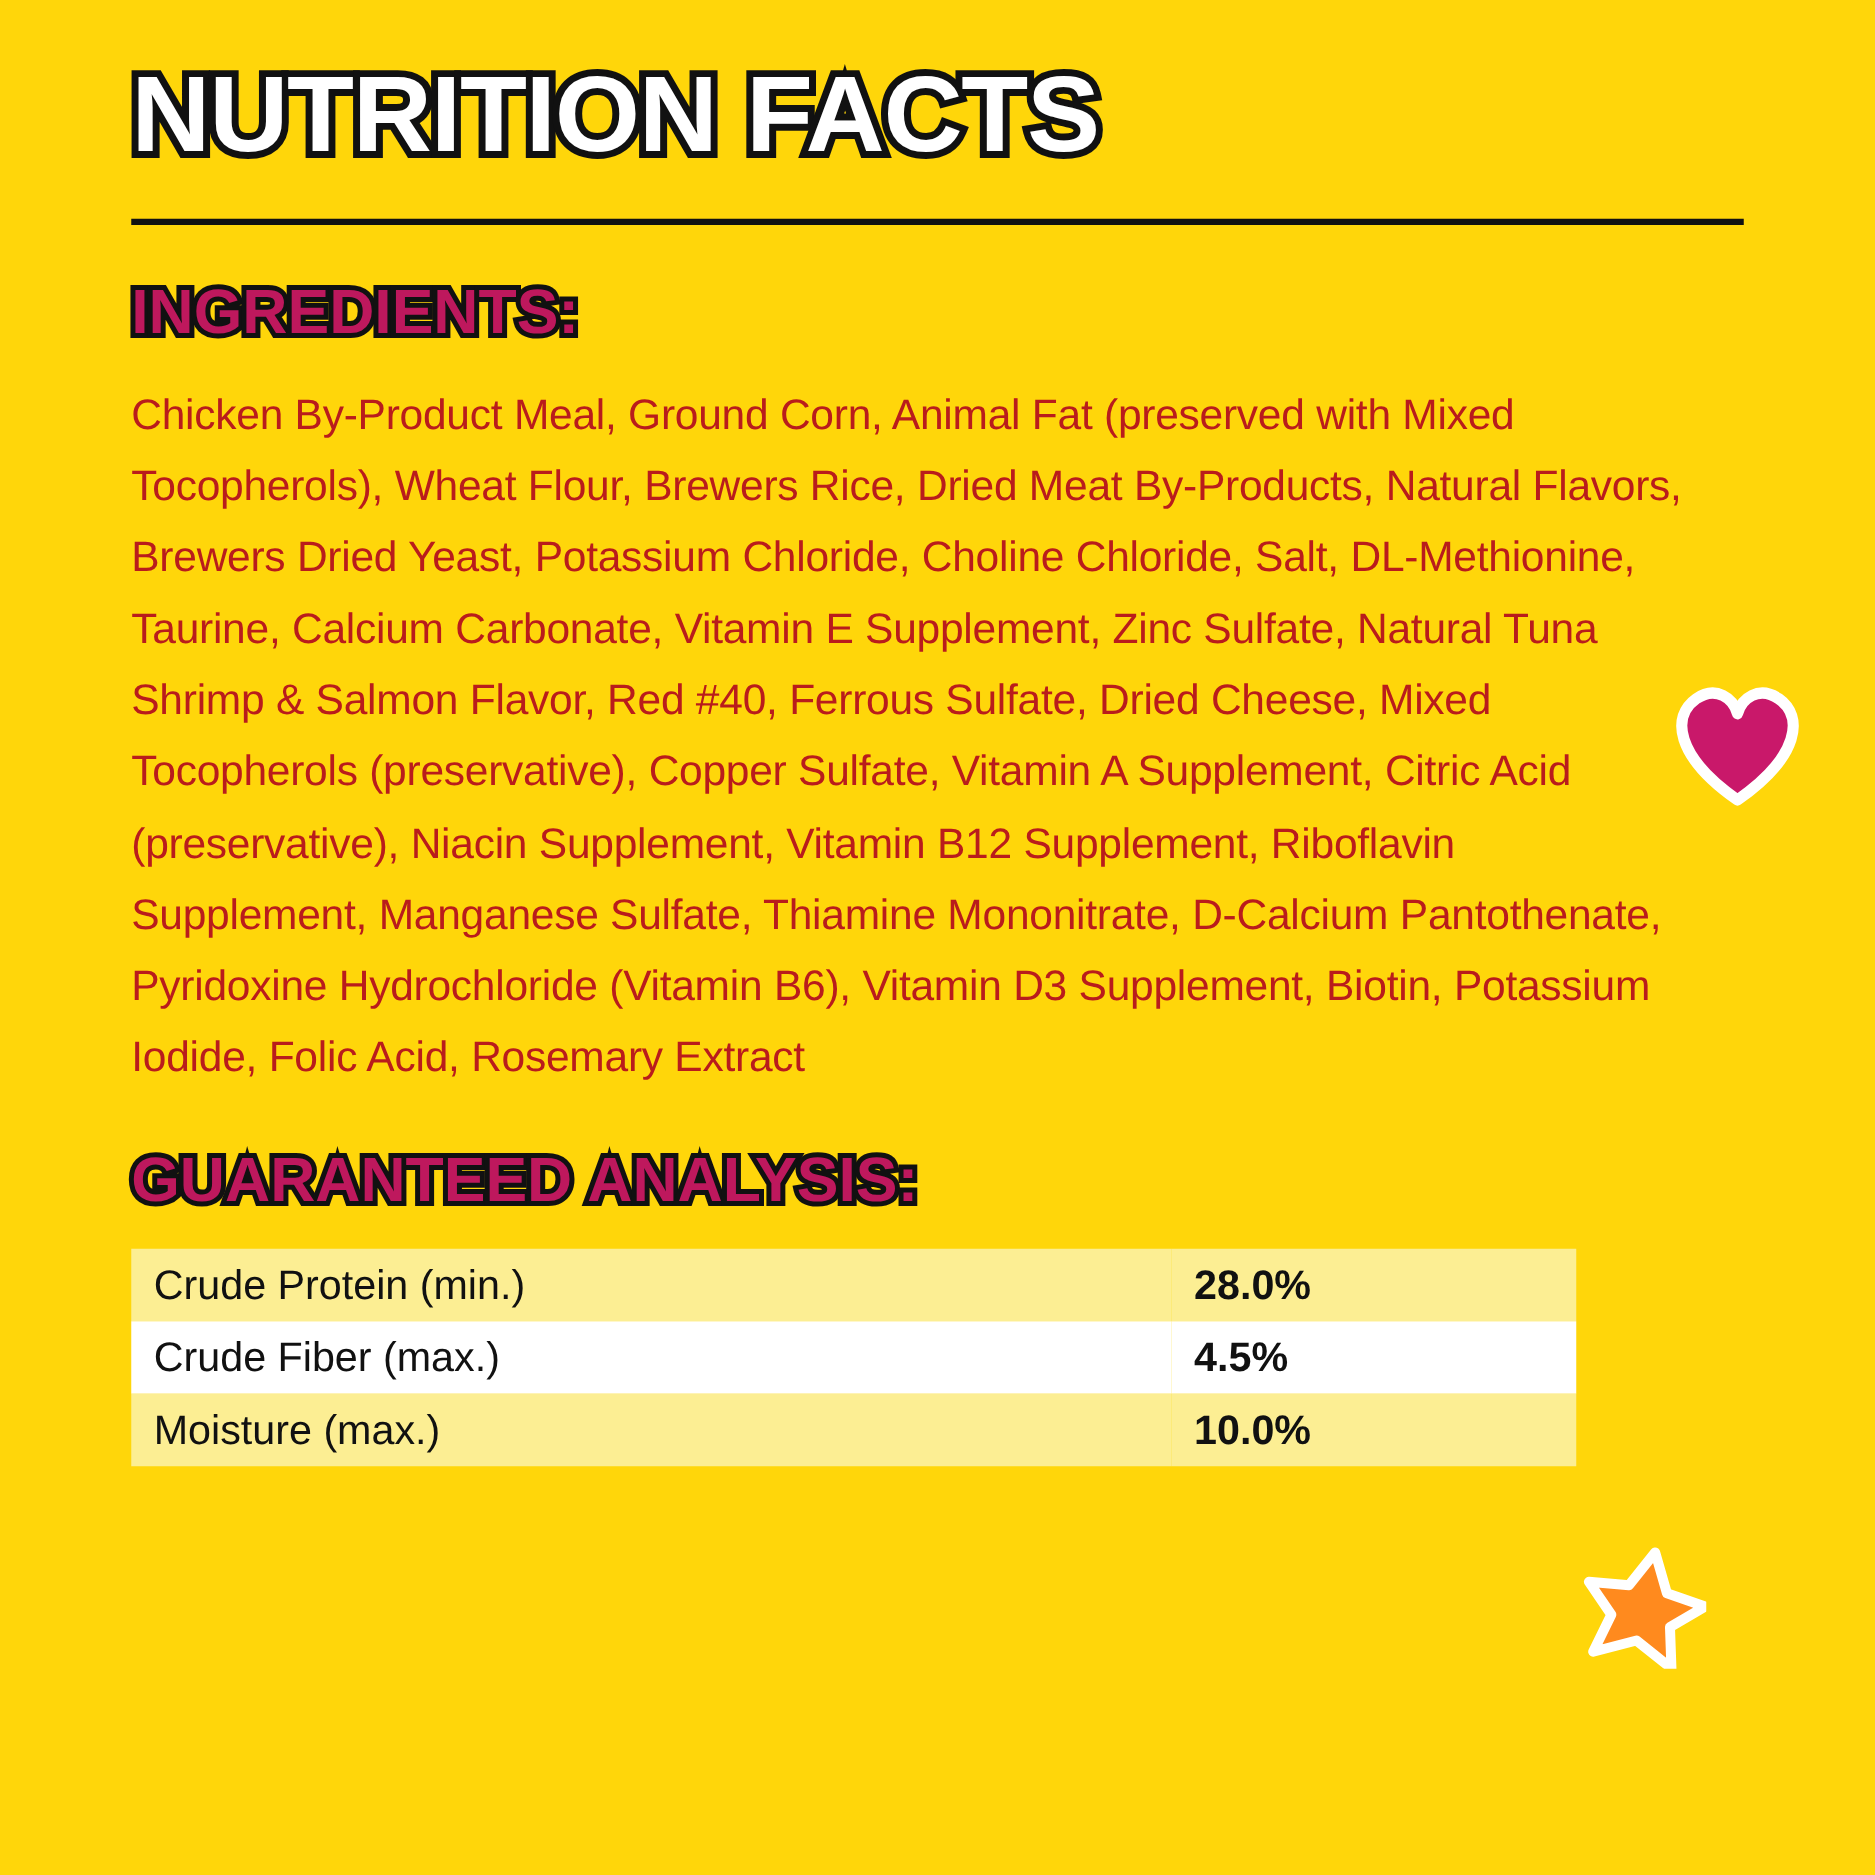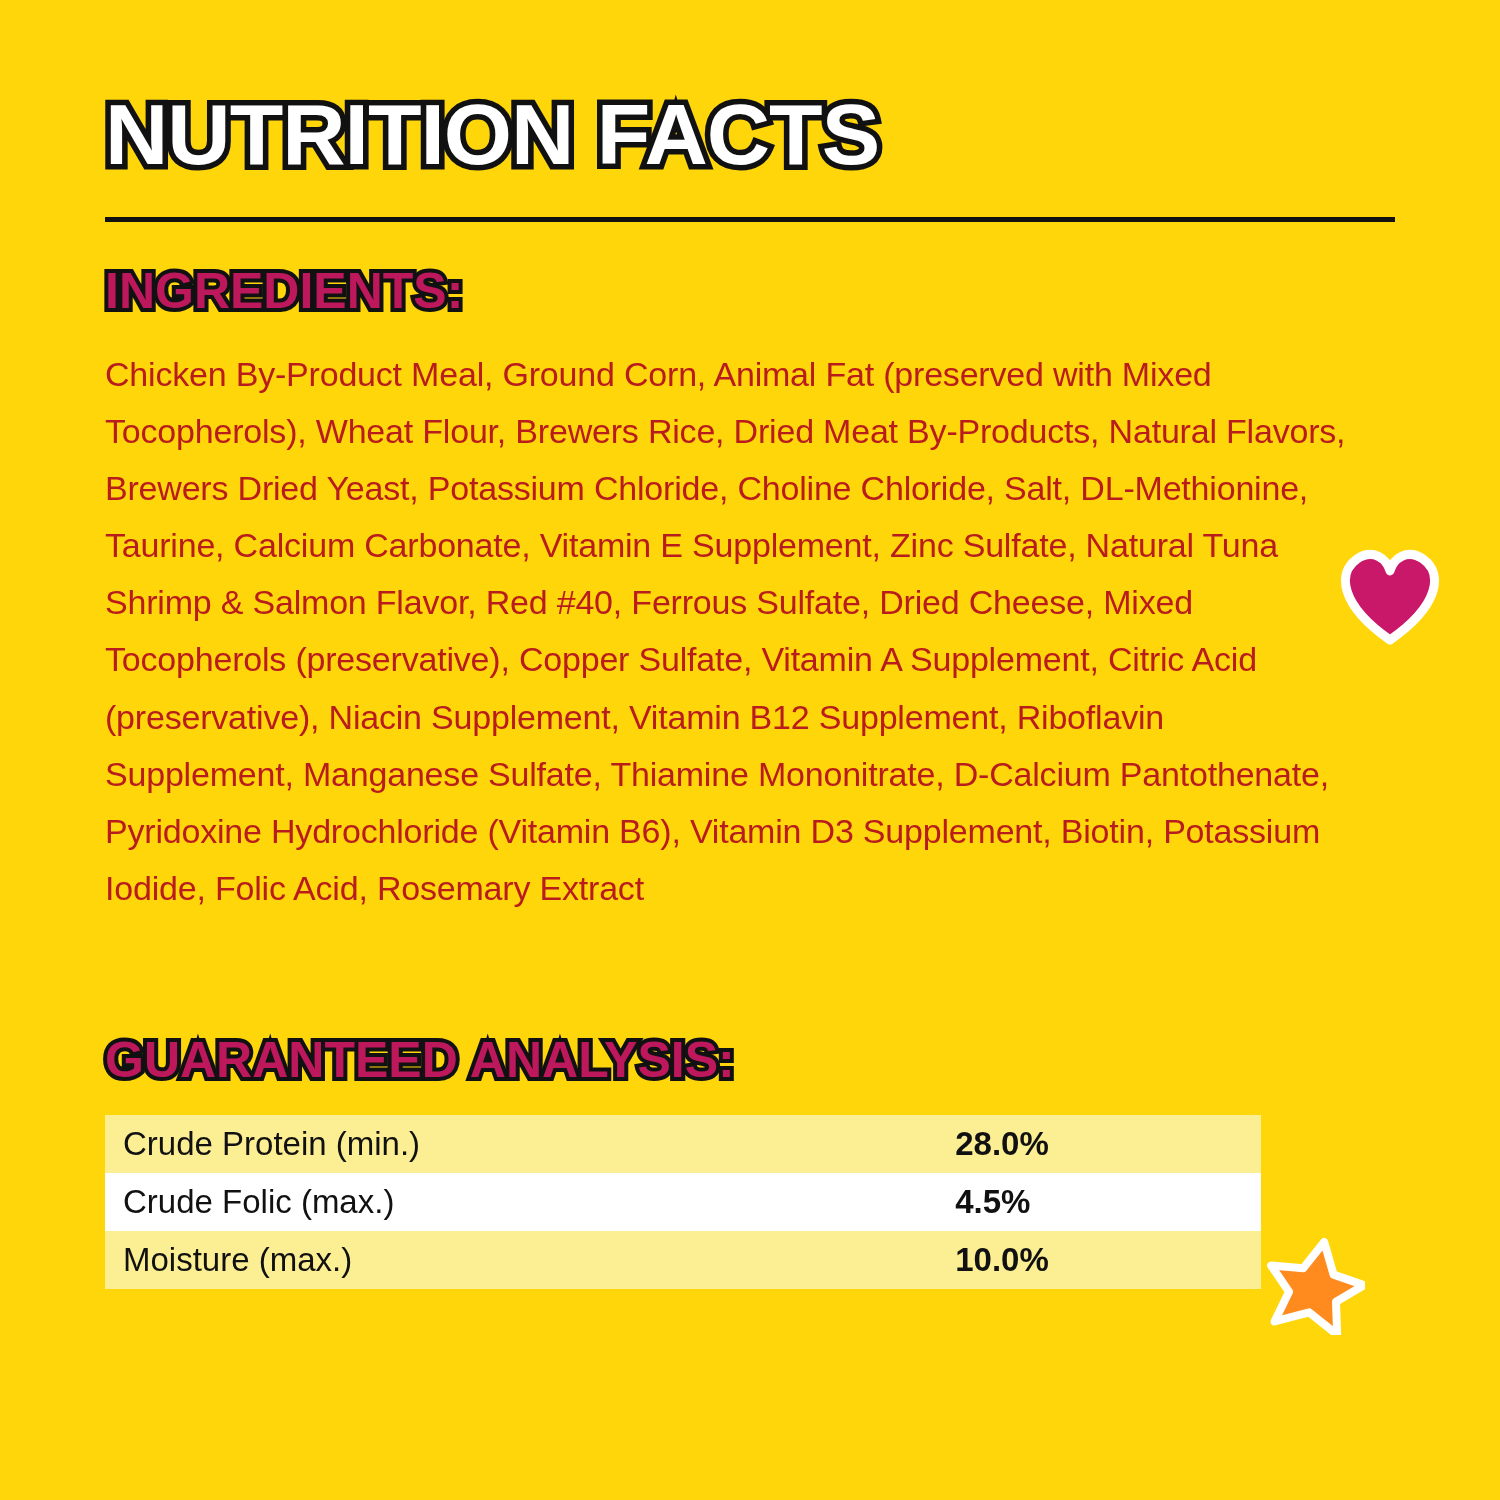--- a/index.html
+++ b/index.html
@@ -13,21 +13,21 @@
     font-family: "Liberation Sans", sans-serif;
     overflow: hidden;
     position: relative;
   }
 
   .page {
     position: relative;
     width: 1500px;
     height: 1500px;
     box-sizing: border-box;
-    padding: 88px 105px 0 105px;
+    padding: 46px 105px 0 105px;
   }
 
   
   .title {
     font-size: 86px;
     font-weight: 800;
     letter-spacing: -1px;
     color: #ffffff;
     -webkit-text-stroke: 11px #111111;
     paint-order: stroke fill;
@@ -64,21 +64,21 @@
     font-size: 34px;
     line-height: 1.68;
     color: #b91c1c;
     letter-spacing: -0.2px;
     max-width: 1245px;
     margin: 0;
   }
 
   
   .ga-block {
-    margin-top: 114px;
+    margin-top: 40px;
   }
 
   .ga-table {
     width: 1156px;
     border-collapse: collapse;
     margin-top: 6px;
   }
 
   .ga-table tr {
     height: 58px;
@@ -140,21 +140,21 @@
   <div class="ga-block">
     <h2 class="section-heading">GUARANTEED ANALYSIS:</h2>
 
     <table class="ga-table">
       <tbody>
         <tr>
           <td class="label">Crude Protein (min.)</td>
           <td class="value">28.0%</td>
         </tr>
         <tr>
-          <td class="label">Crude Folic (max.)</td>
+          <td class="label">Crude Fiber (max.)</td>
           <td class="value">4.5%</td>
         </tr>
         <tr>
           <td class="label">Moisture (max.)</td>
           <td class="value">10.0%</td>
         </tr>
       </tbody>
     </table>
   </div>
 

